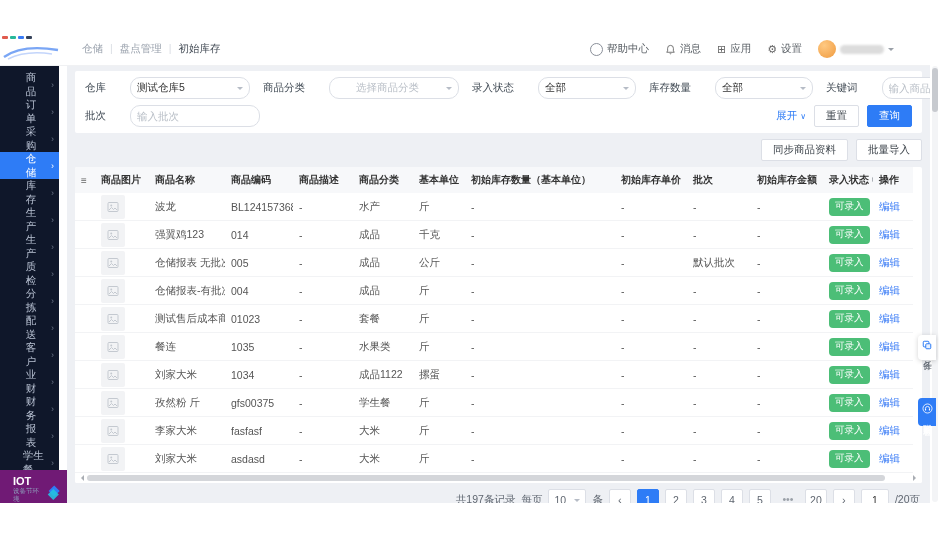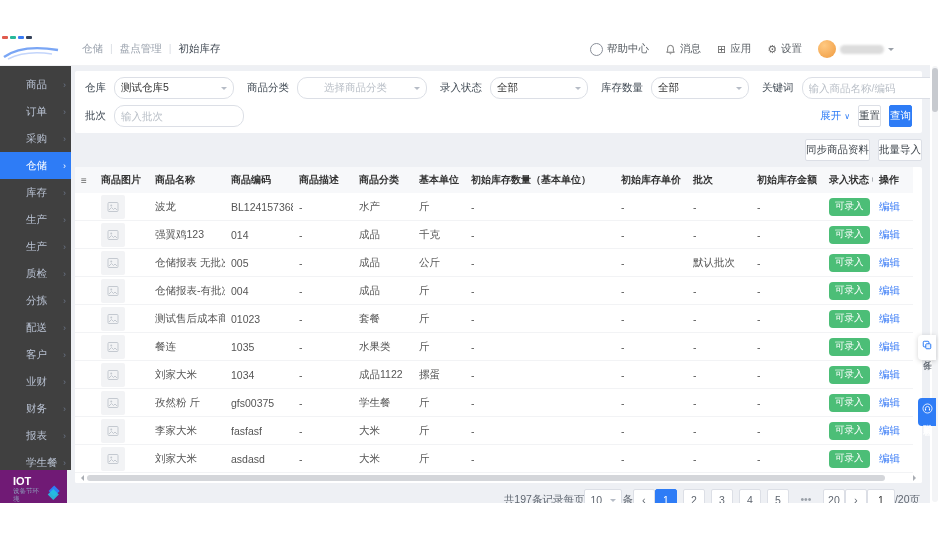--- a/index.html
+++ b/index.html
@@ -24,21 +24,21 @@
   .crumb:last-child{color:#454d57;}
   .top-right{margin-left:auto;display:flex;align-items:center;gap:16px;padding-right:36px;font-size:10.5px;color:#5a6066;}
   .top-act{display:flex;align-items:center;gap:4px;cursor:pointer;}
   .ring{width:11px;height:11px;border:1px solid #8a8f99;border-radius:50%;font-size:8px;line-height:11px;
     text-align:center;color:#8a8f99;display:inline-block;}
   .glyph{font-size:11px;color:#666;line-height:1;}
   .avatar{width:18px;height:18px;border-radius:50%;background:radial-gradient(circle at 35% 30%,#ffc982,#ef9a3e);flex:0 0 auto;}
   .user-blur{width:44px;height:9px;border-radius:5px;background:#dcdcdc;filter:blur(1.2px);}
   .caret-down{width:0;height:0;border:3.5px solid transparent;border-top-color:#9aa0a8;transform:translateY(2px);}
   
-  .sidebar{position:absolute;left:0;top:65px;width:71px;height:405px;background:#404040;z-index:5;padding-top:6px;box-sizing:border-box;}
+  .sidebar{position:absolute;left:0;top:65px;width:59px;height:405px;background:#0f172a;z-index:5;padding-top:6px;box-sizing:border-box;}
   .side-item{height:27px;display:flex;align-items:center;gap:5px;padding:0 5px 0 9px;color:#b9c2d3;font-size:10.5px;cursor:pointer;}
   .side-item .sicon{width:12px;text-align:center;font-size:10px;color:#97a2b8;line-height:1;}
   .side-item .sicon::before{content:"";}
   .i-products::before{content:"▦";}
   .i-orders::before{content:"▤";}
   .i-purchase::before{content:"⊕";}
   .i-warehouse::before{content:"▣";}
   .i-inventory::before{content:"▥";}
   .i-production::before{content:"⚙";}
   .i-qc::before{content:"◉";}
@@ -57,34 +57,34 @@
     display:flex;align-items:flex-end;padding:0 5px 0 13px;box-sizing:border-box;z-index:5;}
   .iot-title{color:#fff;font-weight:bold;font-size:11px;line-height:12px;}
   .iot-sub{color:#8fa0bd;font-size:6.5px;line-height:8px;}
   .iot-logo{margin-left:auto;}
   
   .main{position:absolute;left:67px;top:65px;width:863px;height:438px;background:#eef0f4;
     box-sizing:border-box;padding:6px 8px;overflow:hidden;}
   .filter-card{background:#fff;border-radius:2px;padding:6px 10px;}
   .frow{display:flex;align-items:center;gap:13px;}
   .frow2{display:flex;align-items:center;margin-top:6px;}
-  .fgroup{display:flex;align-items:center;gap:8px;}
+  .fgroup{display:flex;align-items:center;gap:24px;}
   .flabel{font-size:10.5px;color:#404a54;white-space:nowrap;}
   .box{height:22px;border:1px solid #dcdfe6;border-radius:10px;background:#fff;display:flex;
     align-items:center;padding:0 6px;font-size:10.5px;color:#333;box-sizing:border-box;cursor:pointer;}
   .box .sel-caret{margin-left:auto;width:0;height:0;border:3.5px solid transparent;border-top-color:#b6bcc6;transform:translateY(2px);}
   .box .ph{color:#b9bfc7;margin-left:20px;}
   .w1{width:120px;}.w2{width:130px;}.w3{width:98px;}.w4{width:98px;}
   .tin{height:22px;border:1px solid #dcdfe6;border-radius:10px;background:#fff;font-size:10.5px;
     color:#333;box-sizing:border-box;padding:0 6px;outline:none;font-family:inherit;}
   .tin::placeholder{color:#b9bfc7;}
   .w5{width:140px;}.w6{width:130px;}
   .expand-link{margin-left:auto;color:#2e7cf6;font-size:10.5px;cursor:pointer;white-space:nowrap;}
   .expand-link::after{content:"∨";font-size:8px;margin-left:3px;}
-  .btn{height:22px;padding:0 0;border:1px solid #dcdfe6;border-radius:2px;background:#fff;
+  .btn{height:22px;padding:0 11px;border:1px solid #dcdfe6;border-radius:2px;background:#fff;
     font-size:10.5px;color:#3c434a;cursor:pointer;font-family:inherit;white-space:nowrap;}
   .btn-primary{background:#2e7cf6;border-color:#2e7cf6;color:#fff;}
   .frow2 .btn{margin-left:8px;}
   .toolbar{display:flex;justify-content:flex-end;gap:8px;margin:6px 0;}
   
   .tbl-card{background:#fff;border-radius:2px;overflow:hidden;}
   table{table-layout:fixed;width:838px;border-collapse:collapse;}
   th{height:26px;background:#f7f8fa;font-size:10px;font-weight:bold;color:#333;text-align:left;
     padding:0 6px;white-space:nowrap;overflow:hidden;}
   td{height:27px;font-size:10.5px;color:#555;padding:0 6px;border-bottom:1px solid #f2f3f5;
@@ -98,21 +98,21 @@
   .badge{display:inline-block;padding:2.5px 6px;border-radius:4px;background:#4cbe77;color:#fff;font-size:9.5px;}
   .link{color:#3a7cf6;cursor:pointer;}
   
   .hscroll{height:10px;position:relative;background:#fff;}
   .htrack{position:absolute;left:12px;right:12px;top:2px;height:6px;}
   .hthumb{position:absolute;left:0;top:0;height:6px;width:97%;background:#d4d6da;border-radius:3px;cursor:pointer;}
   .harr{position:absolute;top:2px;width:0;height:0;border:3px solid transparent;}
   .harr-l{left:3px;border-right-color:#a9adb3;}
   .harr-r{right:3px;border-left-color:#a9adb3;}
   
-  .pager{display:flex;align-items:center;justify-content:flex-end;margin-top:6px;
+  .pager{display:flex;align-items:center;justify-content:flex-end;gap:6px;margin-top:6px;
     font-size:10.5px;color:#5f6670;padding-right:2px;}
   .mini{width:38px;height:22px;border:1px solid #dcdfe6;border-radius:2px;background:#fff;display:flex;
     align-items:center;padding:0 5px;box-sizing:border-box;cursor:pointer;}
   .mini .sel-caret{margin-left:auto;width:0;height:0;border:3.5px solid transparent;border-top-color:#b6bcc6;transform:translateY(2px);}
   .pbtn{min-width:22px;height:22px;line-height:20px;text-align:center;border:1px solid #dcdfe6;
     border-radius:2px;background:#fff;color:#5f6670;font-size:10.5px;cursor:pointer;box-sizing:border-box;padding:0 2px;}
   .pbtn.active{background:#2e7cf6;color:#fff;border-color:#2e7cf6;}
   .pbtn.t-ellipsis{border:none;background:transparent;color:#9aa0a8;}
   .pnav::before{font-size:11px;}
   .pnav-prev::before{content:"‹";}

